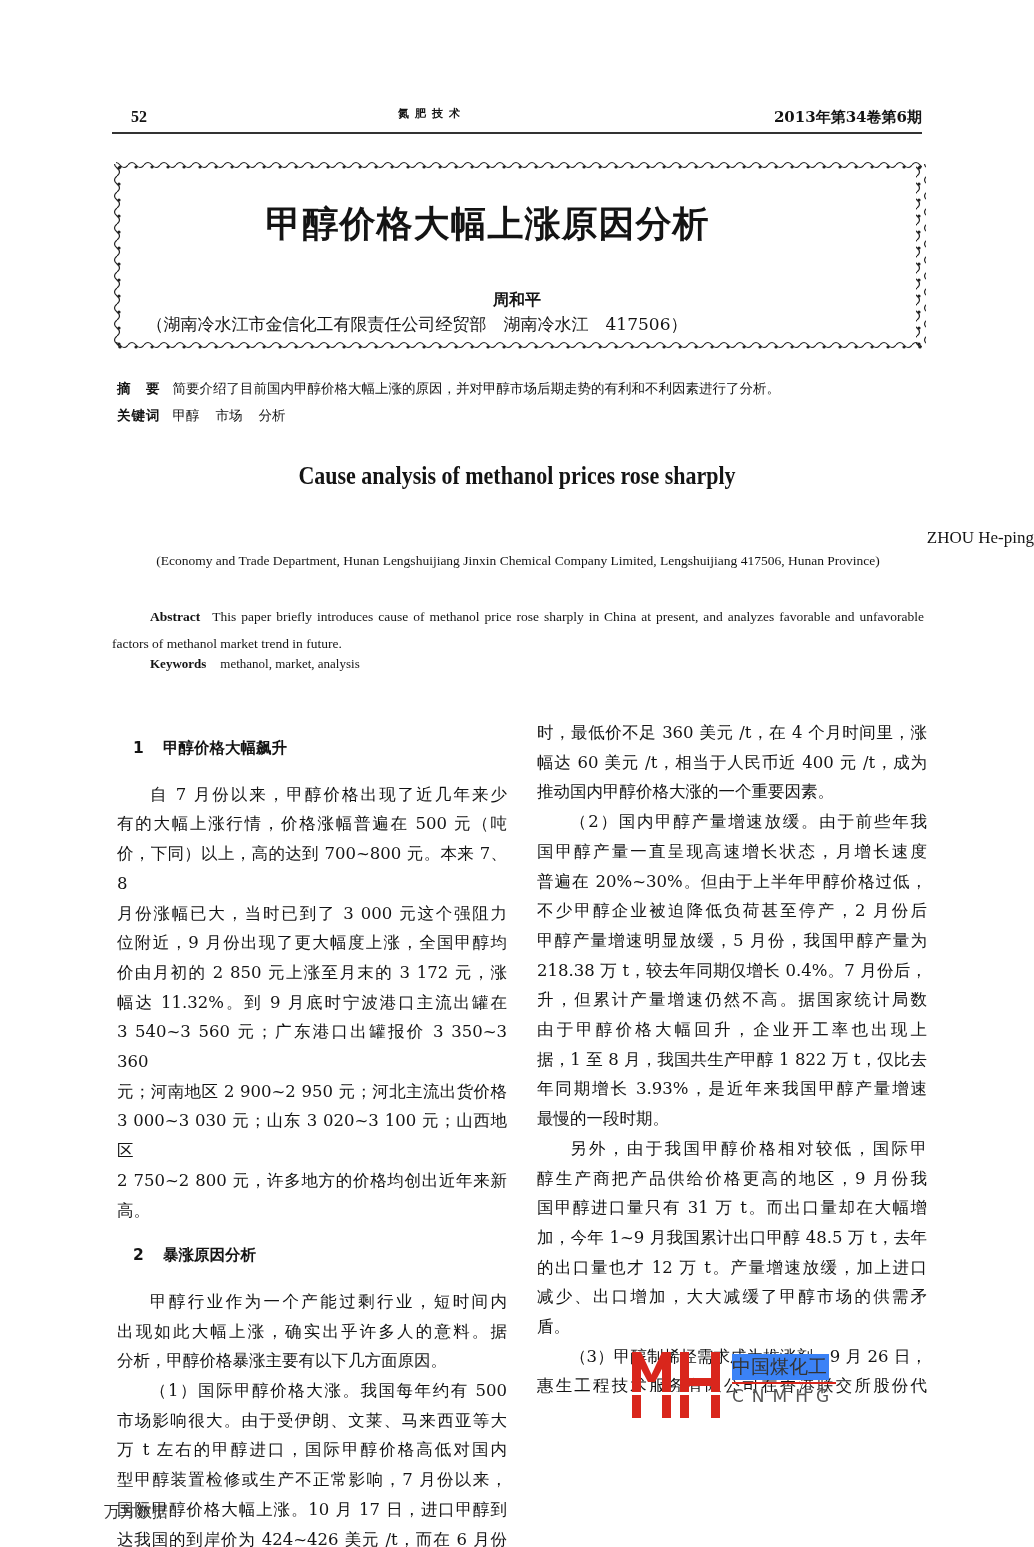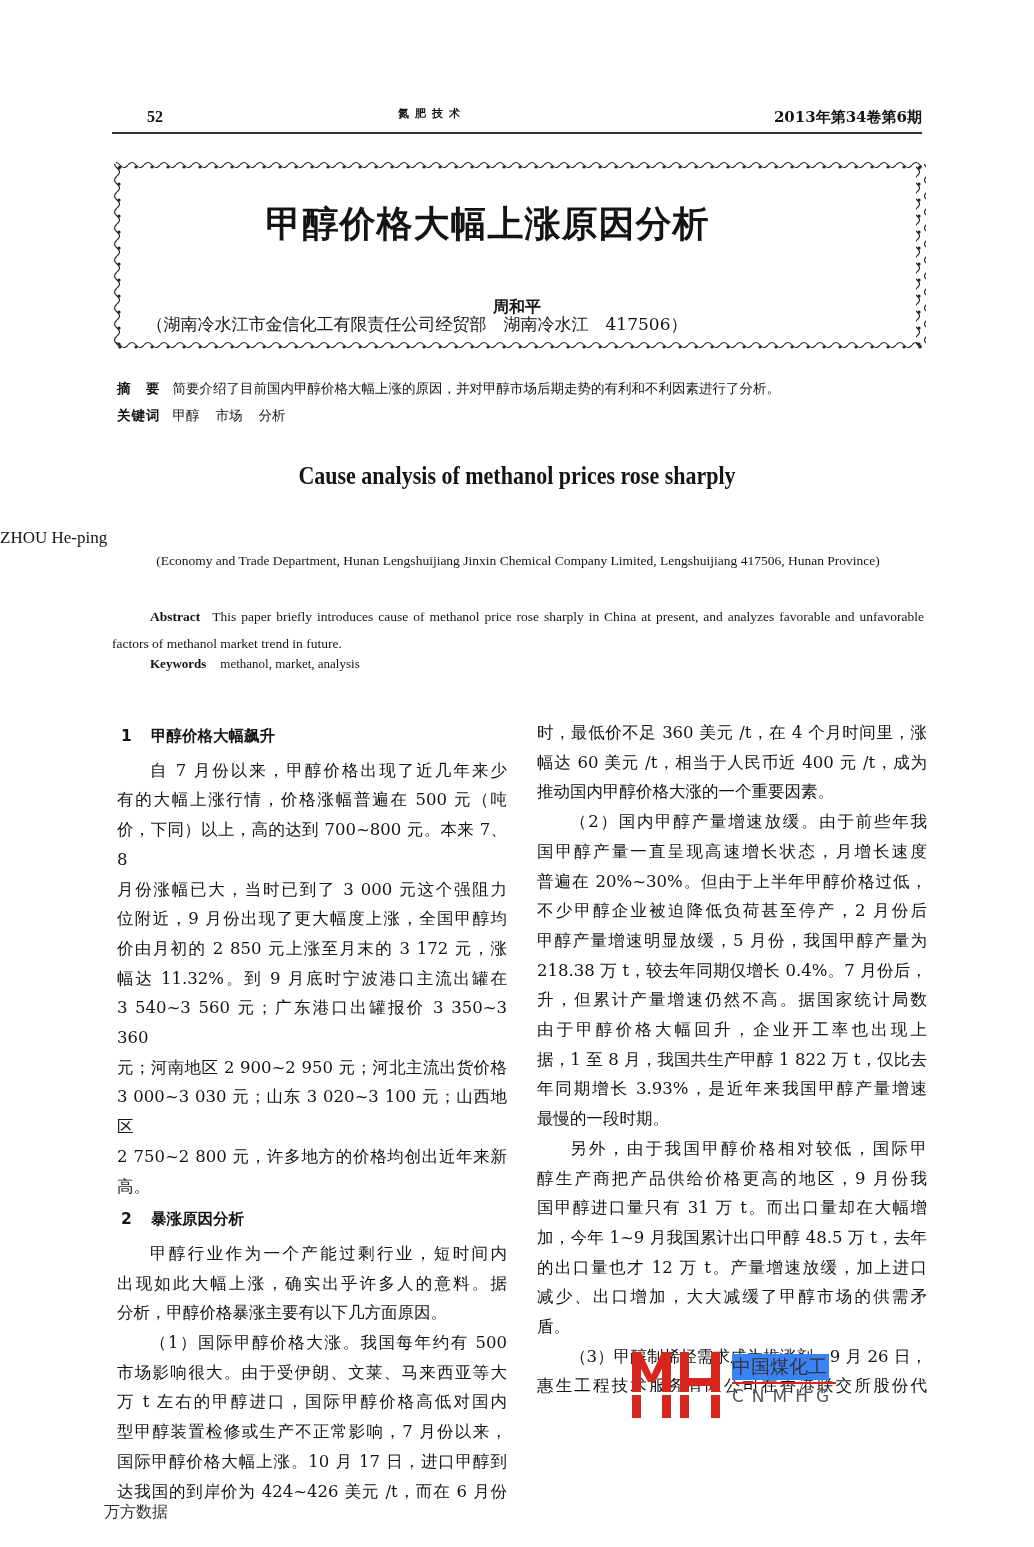--- a/index.html
+++ b/index.html
@@ -3,56 +3,56 @@
 <meta charset="utf-8">
 <style>
   html, body { margin: 0; padding: 0; background: #ffffff; }
   body {
     width: 1034px; height: 1547px; position: relative; overflow: hidden;
     font-family: "DejaVu Serif", serif; color: #141414;
   }
   .abs { position: absolute; }
 
   
-  .hdr-page { left: 147px; top: 108px; font-size: 16px; font-family: "Liberation Serif", serif; font-weight: bold; }
+  .hdr-page { left: 131px; top: 108px; font-size: 16px; font-family: "Liberation Serif", serif; font-weight: bold; }
   .hdr-journal { left: 0; width: 864px; top: 106px; text-align: center; font-size: 11px; font-weight: bold; letter-spacing: 6px; }
   .hdr-issue { right: 112px; top: 108px; font-size: 15px; font-weight: bold; font-family: "DejaVu Serif", serif; }
   .hdr-rule { left: 112px; top: 132px; width: 810px; height: 2px; background: #333; }
 
   
   .frame { left: 112px; top: 160px; width: 814px; height: 192px; }
   .frame svg { width: 100%; height: 100%; display: block; }
 
   .title-cn { left: 0; width: 975px; top: 200px; text-align: center; font-size: 36px; font-weight: bold; font-family: "DejaVu Sans", sans-serif; letter-spacing: 1px; }
-  .author-cn { left: 0; width: 1034px; top: 297px; text-align: center; font-size: 16px; font-weight: bold; font-family: "DejaVu Sans", sans-serif; }
+  .author-cn { left: 0; width: 1034px; top: 290px; text-align: center; font-size: 16px; font-weight: bold; font-family: "DejaVu Sans", sans-serif; }
   .affil-cn { left: 0; width: 834px; top: 313px; text-align: center; font-size: 17px; font-family: "DejaVu Serif", serif; }
 
   .abs-row { left: 117px; font-size: 13.5px; font-family: "DejaVu Serif", serif; white-space: nowrap; }
   .abs-row .lbl { font-weight: bold; font-family: "DejaVu Sans", sans-serif; margin-right: 12px; letter-spacing: 1px; }
   .abs-cn { top: 380px; }
   .kw-cn { top: 407px; }
   .kw-cn .kw { margin-right: 16px; text-align: center; }
 
   .title-en { left: 0; width: 1034px; top: 462px; text-align: center; font-size: 25px; font-weight: bold; font-family: "Liberation Serif", serif; transform: scaleX(0.88); letter-spacing: 0; }
-  .author-en { left: 0; width: 1034px; top: 528px; text-align: left; font-size: 17px; font-family: "Liberation Serif", serif; }
+  .author-en { left: 0; width: 1034px; top: 528px; text-align: right; font-size: 17px; font-family: "Liberation Serif", serif; }
   .affil-en { left: 112px; width: 812px; top: 553px; text-align: center; font-size: 13.5px; font-family: "Liberation Serif", serif; white-space: nowrap; }
 
   .abs-en { left: 112px; width: 812px; top: 603px; font-size: 13.5px; line-height: 27px; font-family: "Liberation Serif", serif; text-align: justify; }
   .abs-en .lbl { font-weight: bold; margin-left: 38px; margin-right: 12px; }
   .kw-en { left: 150px; top: 656px; font-size: 13px; font-family: "Liberation Serif", serif; }
   .kw-en .lbl { font-weight: bold; margin-right: 14px; }
 
   
   .col { width: 390px; font-size: 16.5px; line-height: 29.7px; font-family: "DejaVu Serif", serif; }
   .col-left { left: 117px; top: 718px; }
   .col-right { left: 537px; top: 718px; }
   .col p { margin: 0; text-align: justify; text-align-last: justify; }
   .col p.last { text-align-last: left; }
   .col .indent { text-indent: 2em; }
-  .col h3 { margin: 4px; font-size: 15.5px; font-weight: bold; font-family: "DejaVu Sans", sans-serif; line-height: 29.7px; }
+  .col h3 { margin: 16px; font-size: 15.5px; font-weight: bold; font-family: "DejaVu Sans", sans-serif; line-height: 29.7px; }
   .col h3 .num { display: inline-block; width: 30px; }
 
   
   .logo { left: 632px; top: 1352px; width: 210px; height: 66px; }
   .logo-cn { position: absolute; left: 100px; top: 2px; font-size: 19px; color: #333; font-family: "DejaVu Sans", sans-serif; background: #3b82f6; padding-right: 2px; }
   .logo-rule { position: absolute; left: 100px; top: 30px; width: 104px; height: 2px; background: #d9261c; }
   .logo-en { position: absolute; left: 100px; top: 34px; font-size: 17px; color: #555; letter-spacing: 8px; font-family: "DejaVu Sans", sans-serif; }
   .logo-mark { position: absolute; left: 0; top: 0; width: 88px; height: 66px; }
 
   .footer { left: 63px; top: 1502px; font-size: 16px; color: #333; font-family: "DejaVu Sans", sans-serif; margin-left: 41px; }

